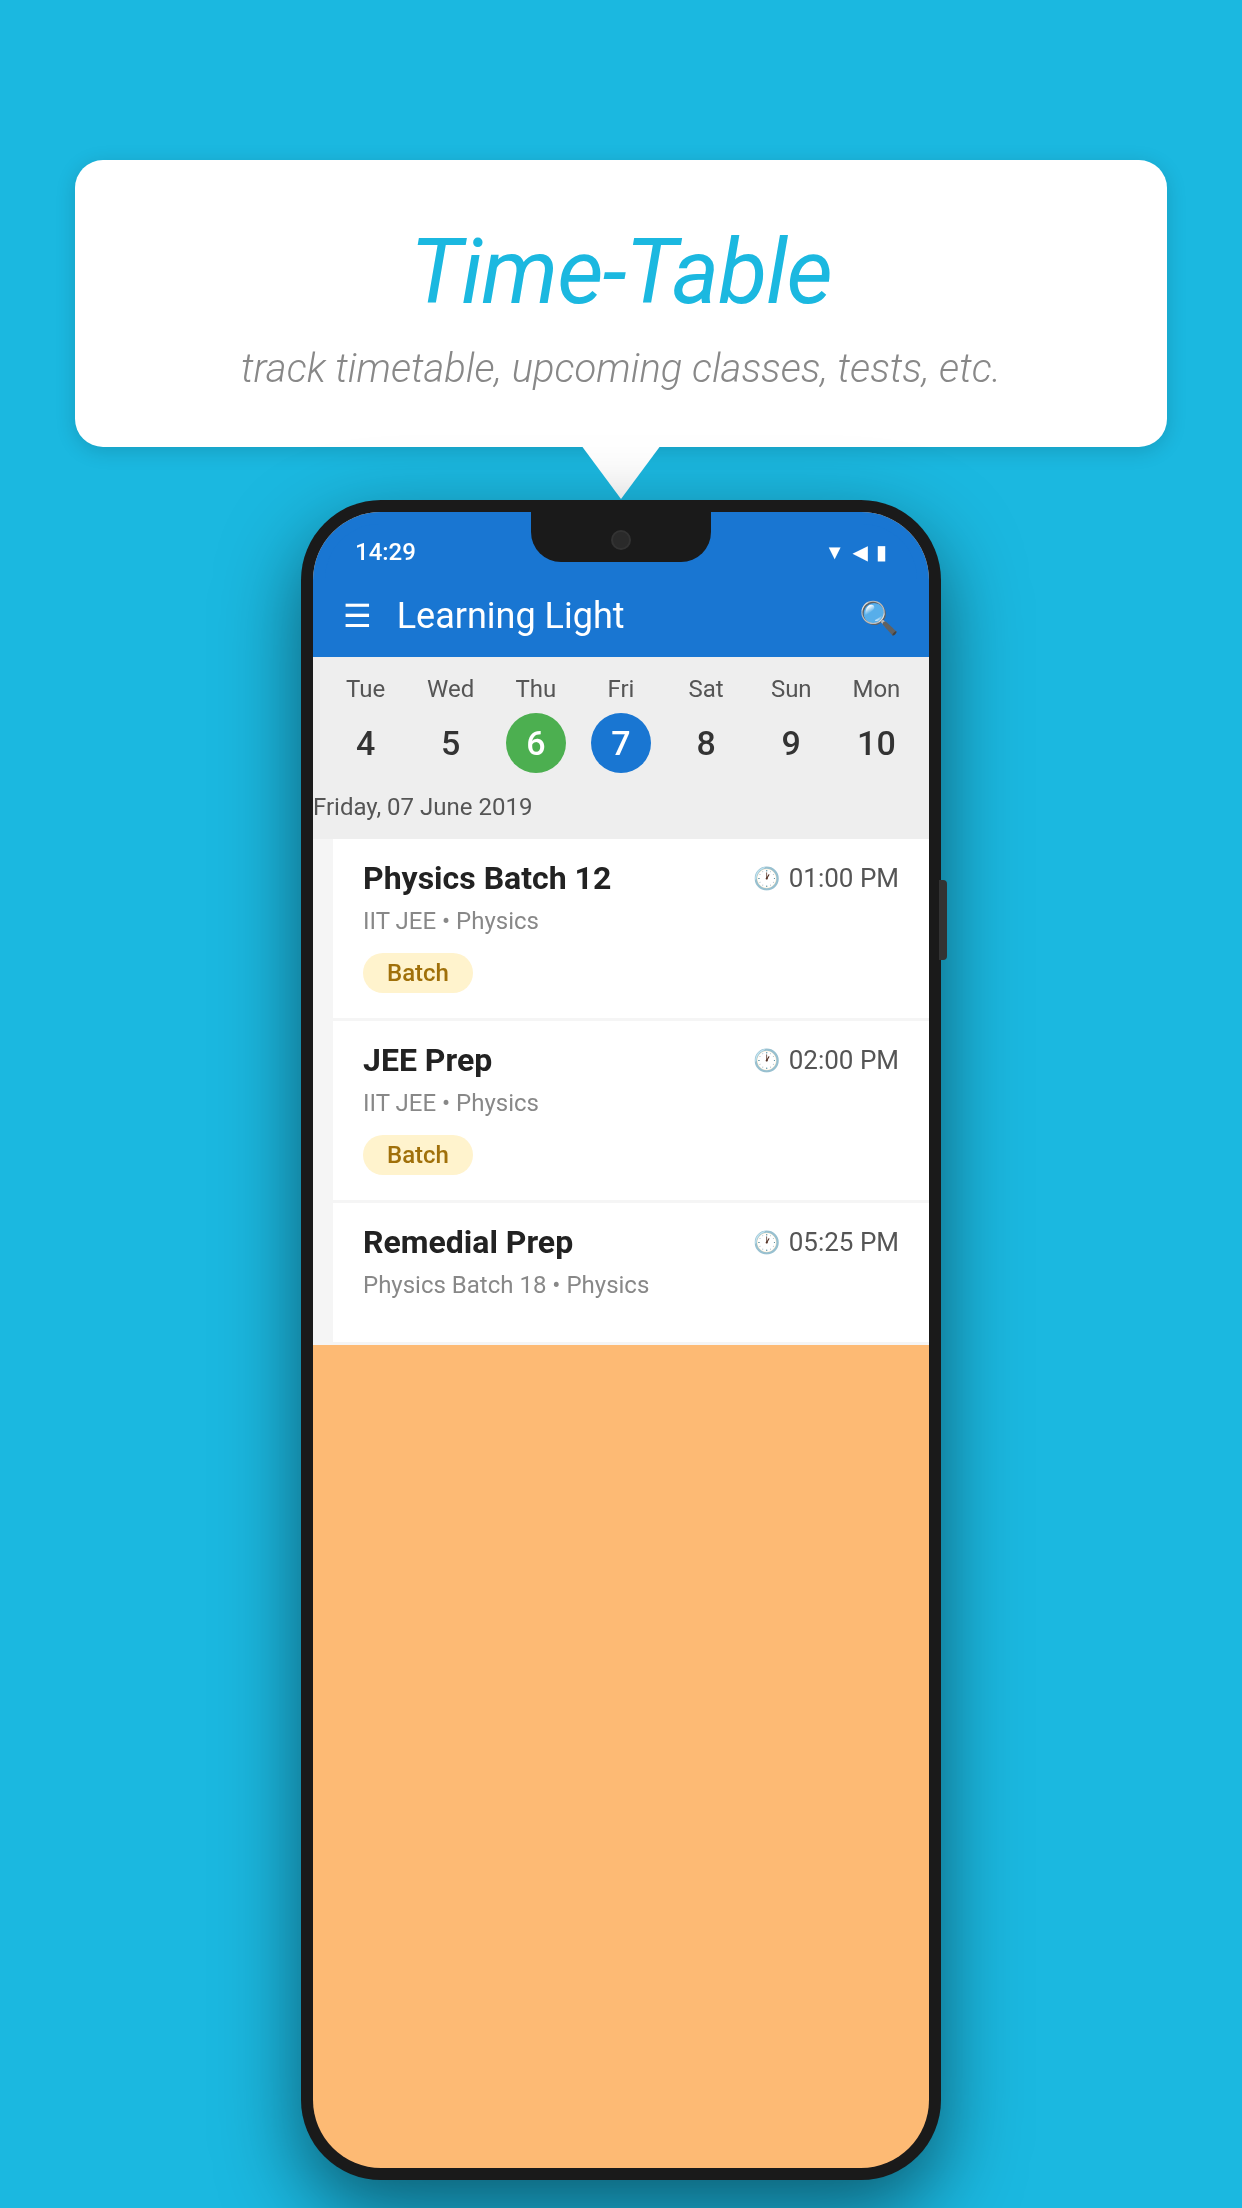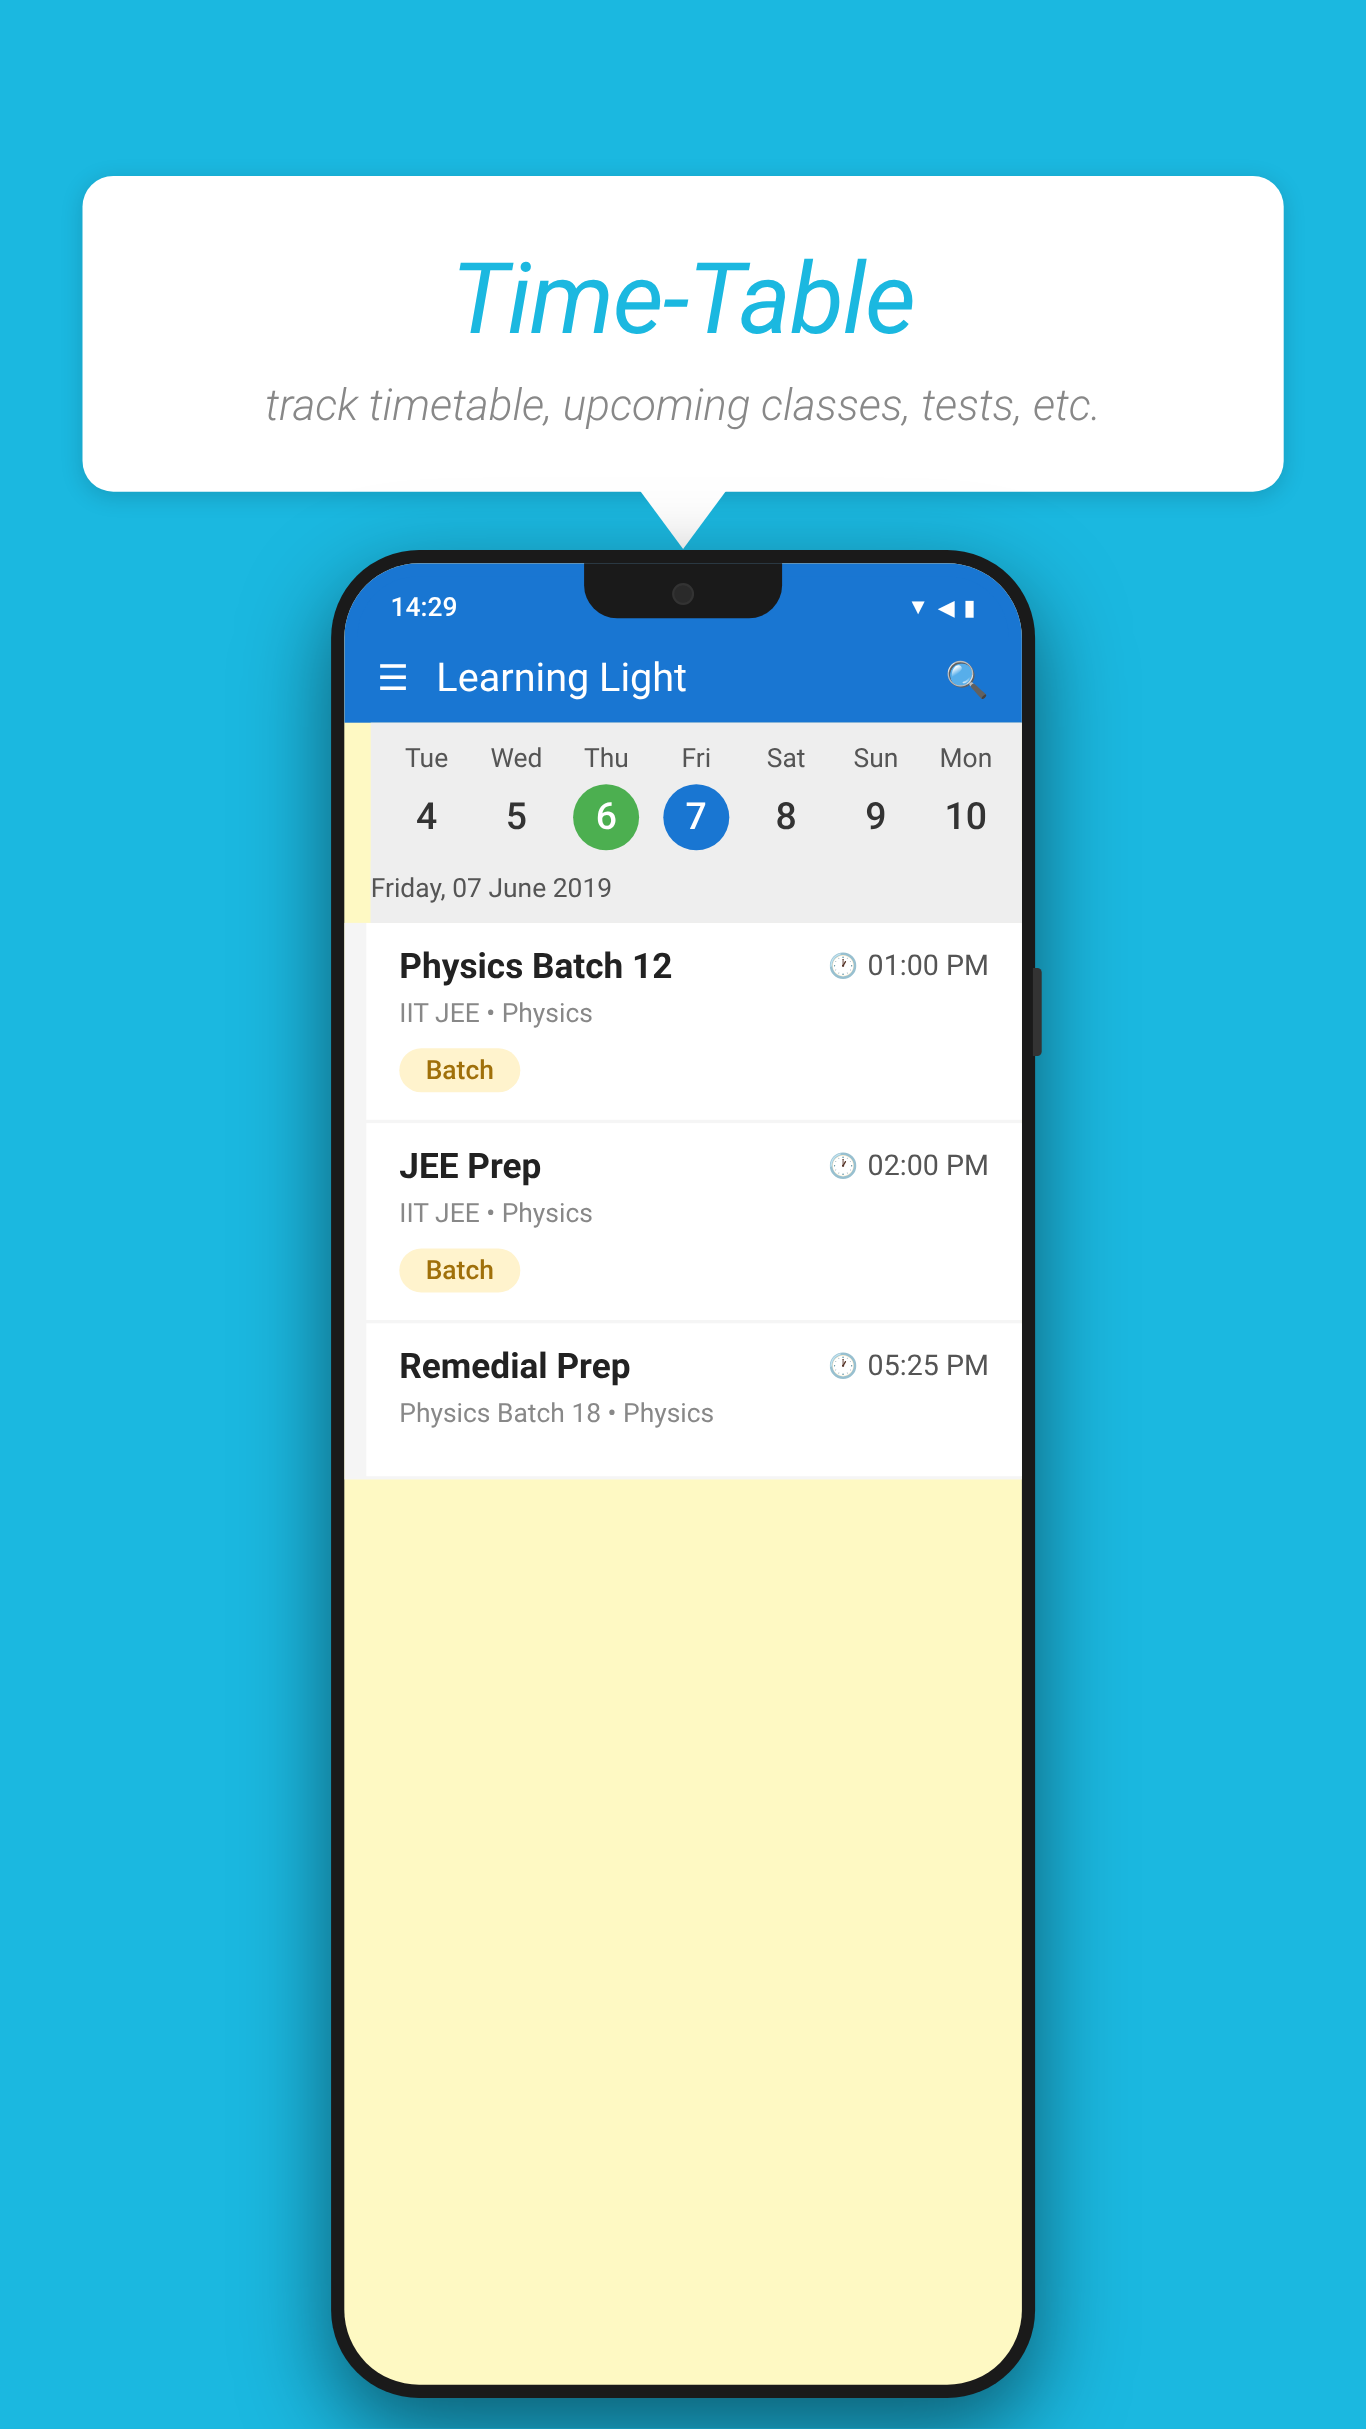--- a/index.html
+++ b/index.html
@@ -127,21 +127,21 @@
       font-size: 20px;
     }
 
     
     .phone-screen {
       position: absolute;
       top: 12px;
       left: 12px;
       right: 12px;
       bottom: 12px;
-      background: #fef9c3;
+      background: #fdba74;
       border-radius: 68px;
       overflow: hidden;
     }
 
     
     .app-bar {
       background: #1976D2;
       height: 145px;
       display: flex;
       align-items: flex-end;
@@ -169,21 +169,20 @@
 
     .search-icon {
       color: white;
       font-size: 32px;
     }
 
     
     .calendar-strip {
       background: #eeeeee;
       padding: 18px 0 0;
-      margin-left: 24px;
     }
 
     .days-row {
       display: flex;
       justify-content: space-around;
       padding: 0 10px 10px;
     }
 
     .day-col {
       display: flex;

